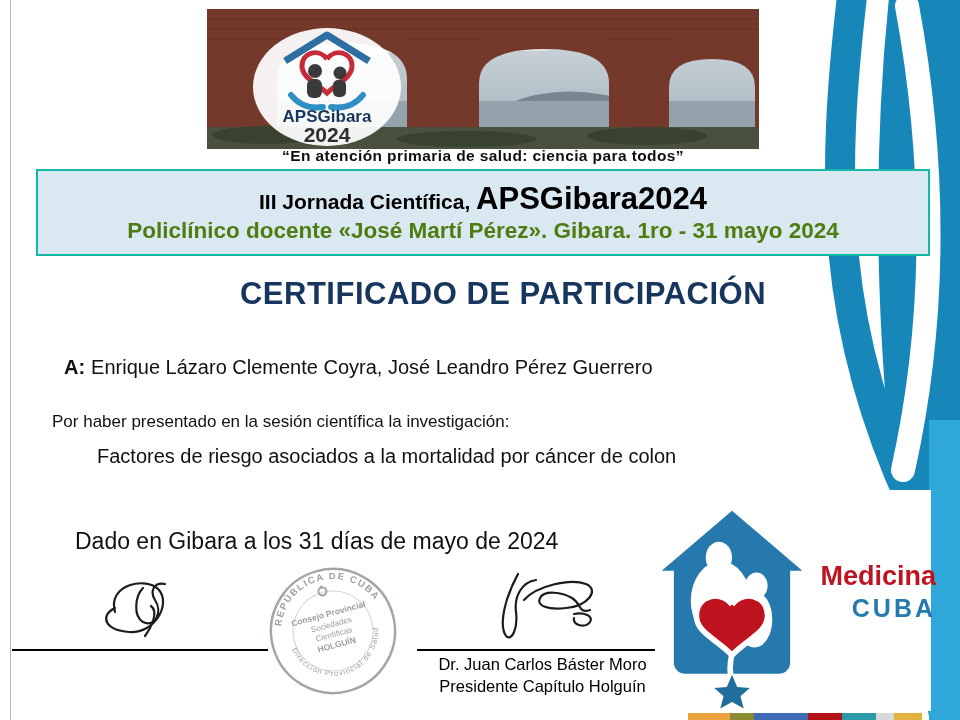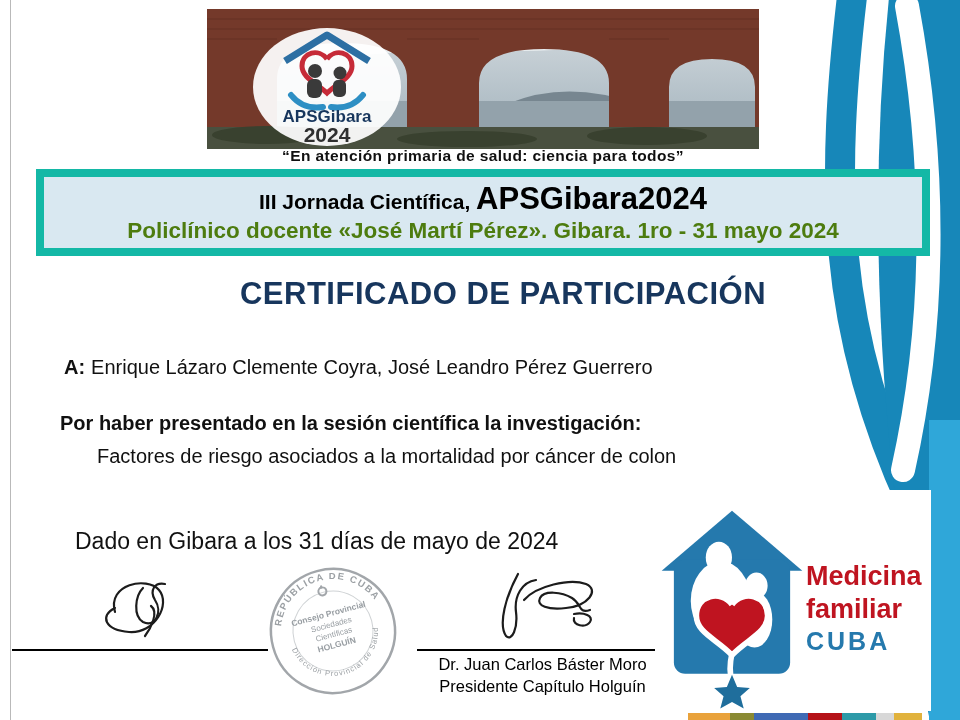--- a/index.html
+++ b/index.html
@@ -9,40 +9,40 @@
   }
   .abs{position:absolute;}
   .left-edge{left:10px;top:0;width:1px;height:720px;background:#b9b9b9;}
   .banner{left:207px;top:9px;width:552px;height:140px;}
   .tagline{
     left:207px;top:147px;width:552px;text-align:center;
     font-weight:bold;font-size:15.5px;letter-spacing:.4px;color:#101010;
   }
   .header-box{
     left:36px;top:169px;width:894px;height:87px;box-sizing:border-box;
-    background:#d9e8f1;border:8px solid #14b8a6;
+    background:#d9e8f1;border:2px solid #14b8a6;
     display:flex;flex-direction:column;justify-content:center;align-items:center;
     text-align:center;line-height:1.15;
   }
   .hb-line1{font-weight:bold;font-size:21px;color:#000;}
   .hb-brand{font-weight:bold;font-size:31px;color:#000;}
   .hb-line2{font-weight:bold;font-size:22.5px;color:#4d7c0f;margin-top:2px;}
   .cert-title{
     left:0;top:276px;width:910px;text-align:center;
     font-weight:bold;font-size:31px;letter-spacing:.5px;color:#17365d;padding-left:48px;
   }
   .recipient{left:64px;top:356px;font-size:20px;}
   .recipient b{margin-right:6px;}
-  .presented{left:60px;top:412px;font-size:20px;font-weight:bold;}
+  .presented{left:52px;top:412px;font-size:17px;font-weight:normal;}
   .research{left:97px;top:445px;font-size:20px;}
   .issued{left:75px;top:528px;font-size:23px;}
   .sig-line{height:2px;background:#000;}
   .sig-block{text-align:center;font-size:16.5px;line-height:1.35;color:#000;}
   .logo-box{left:655px;top:490px;width:276px;height:221px;background:#ffffff;}
-  .logo-text{left:806px;top:563px;width:130px;line-height:1.0;}
+  .logo-text{left:806px;top:563px;width:130px;line-height:1.0;text-align:right;}
   .logo-text .red{font-weight:bold;font-size:27px;color:#bf1420;display:block;margin-bottom:6px;}
   .logo-text .cuba{font-weight:bold;font-size:25px;color:#2579ad;letter-spacing:3px;display:block;margin-top:2px;}
   .strip{left:688px;top:713px;height:7px;display:flex;}
   .strip span{display:block;height:7px;}
 </style>
 </head>
 <body>
 
 <div class="page">
 
@@ -172,21 +172,20 @@
       <ellipse cx="66" cy="58" rx="14" ry="17" fill="#ffffff"></ellipse>
       <ellipse cx="68" cy="104" rx="32" ry="42" fill="#ffffff"></ellipse>
       <ellipse cx="106" cy="88" rx="12" ry="14" fill="#ffffff"></ellipse>
       <ellipse cx="104" cy="124" rx="19" ry="30" fill="#ffffff"></ellipse>
       <path d="M80 108 c-12 -16 -38 -10 -38 12 c0 18 22 25 38 42 c16 -17 38 -24 38 -42 c0 -22 -26 -28 -38 -12" fill="#bf1420" stroke="#ffffff" stroke-width="6"></path>
       <path d="M80 160 Q 76 178 80 190" stroke="#ffffff" stroke-width="6" fill="none"></path>
       <polygon fill="#1f6e9c" points="80,183 85.5,196 99,197 89,206 92.5,219 80,212 67.5,219 71,206 61,197 74.5,196"></polygon>
     </svg>
     <div class="abs logo-text" style="left:151px;top:73px">
       <span class="red">Medicina</span>
-      <span class="red">familiar</span>
       <span class="cuba">CUBA</span>
     </div>
   </div>
 
   <div class="abs strip">
     <span style="width:42px;background:#e9a23b"></span>
     <span style="width:24px;background:#8a8a33"></span>
     <span style="width:54px;background:#3f6ab4"></span>
     <span style="width:34px;background:#b51218"></span>
     <span style="width:34px;background:#2d9aa8"></span>

